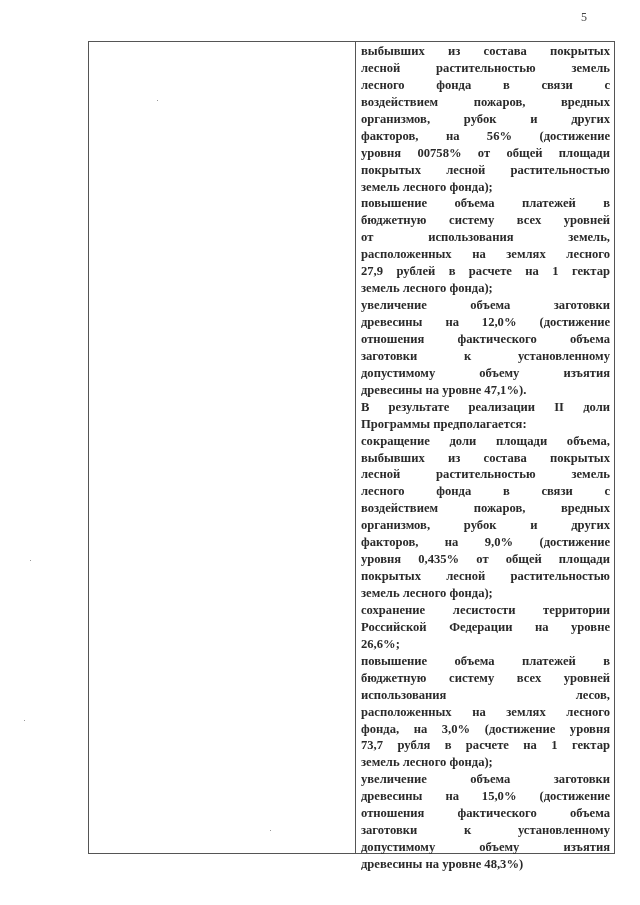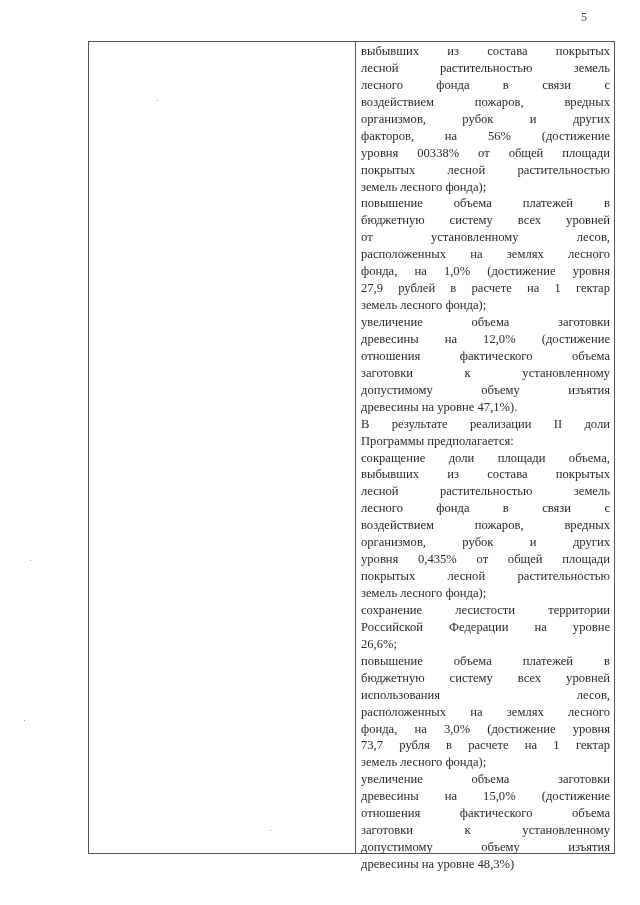--- a/index.html
+++ b/index.html
@@ -1,20 +1,20 @@
 <!DOCTYPE html>
 <html><head>
   <meta charset="utf-8">
   <style>
     html, body { margin: 0; padding: 0; background: #ffffff; }
     body { width: 640px; height: 905px; position: relative; overflow: hidden;
            font-family: "Liberation Serif", "DejaVu Serif", serif; color: #2a2a2a; }
     .page-number { position: absolute; top: 10px; left: 581px; font-size: 12px; color: #444; }
     .table { position: absolute; top: 41px; left: 88px; width: 527px; height: 813px;
-             border: 1px solid #555; box-sizing: border-box; }
+             border: 1px solid #555; box-sizing: border-box; font-weight: bold; }
     .col-left { position: absolute; top: 0; left: 0; width: 267px; height: 100%;
                 border-right: 1px solid #555; box-sizing: border-box; }
     .col-right { position: absolute; top: 0; left: 267px; right: 0; height: 100%;
                  padding: 1px 4px 0 5px; box-sizing: border-box; }
     .line { display: block; height: 16.95px; line-height: 16.95px; font-size: 12.6px;
             white-space: nowrap; text-align: justify; text-align-last: justify; overflow: hidden; }
     .line.last { text-align-last: left; }
     .speck { position: absolute; width: 1px; height: 1px; background: #999; }
   </style>
 </head>
@@ -24,44 +24,44 @@
 
 <div class="table">
   <div class="col-left"></div>
   <div class="col-right" id="right-cell">
       <span class="line">выбывших из состава покрытых</span>
       <span class="line">лесной растительностью земель</span>
       <span class="line">лесного фонда в связи с</span>
       <span class="line">воздействием пожаров, вредных</span>
       <span class="line">организмов, рубок и других</span>
       <span class="line">факторов, на 56% (достижение</span>
-      <span class="line">уровня 00338% от общей площади</span>
+      <span class="line">уровня 00758% от общей площади</span>
       <span class="line">покрытых лесной растительностью</span>
       <span class="line last">земель лесного фонда);</span>
       <span class="line">повышение объема платежей в</span>
       <span class="line">бюджетную систему всех уровней</span>
-      <span class="line">от установленному лесов,</span>
+      <span class="line">от использования земель,</span>
       <span class="line">расположенных на землях лесного</span>
-      <span class="line">фонда, на 1,0% (достижение уровня</span>
       <span class="line">27,9 рублей в расчете на 1 гектар</span>
       <span class="line last">земель лесного фонда);</span>
       <span class="line">увеличение объема заготовки</span>
       <span class="line">древесины на 12,0% (достижение</span>
       <span class="line">отношения фактического объема</span>
       <span class="line">заготовки к установленному</span>
       <span class="line">допустимому объему изъятия</span>
       <span class="line last">древесины на уровне 47,1%).</span>
       <span class="line">В результате реализации II доли</span>
       <span class="line last">Программы предполагается:</span>
       <span class="line">сокращение доли площади объема,</span>
       <span class="line">выбывших из состава покрытых</span>
       <span class="line">лесной растительностью земель</span>
       <span class="line">лесного фонда в связи с</span>
       <span class="line">воздействием пожаров, вредных</span>
       <span class="line">организмов, рубок и других</span>
+      <span class="line">факторов, на 9,0% (достижение</span>
       <span class="line">уровня 0,435% от общей площади</span>
       <span class="line">покрытых лесной растительностью</span>
       <span class="line last">земель лесного фонда);</span>
       <span class="line">сохранение лесистости территории</span>
       <span class="line">Российской Федерации на уровне</span>
       <span class="line last">26,6%;</span>
       <span class="line">повышение объема платежей в</span>
       <span class="line">бюджетную систему всех уровней</span>
       <span class="line">использования лесов,</span>
       <span class="line">расположенных на землях лесного</span>

